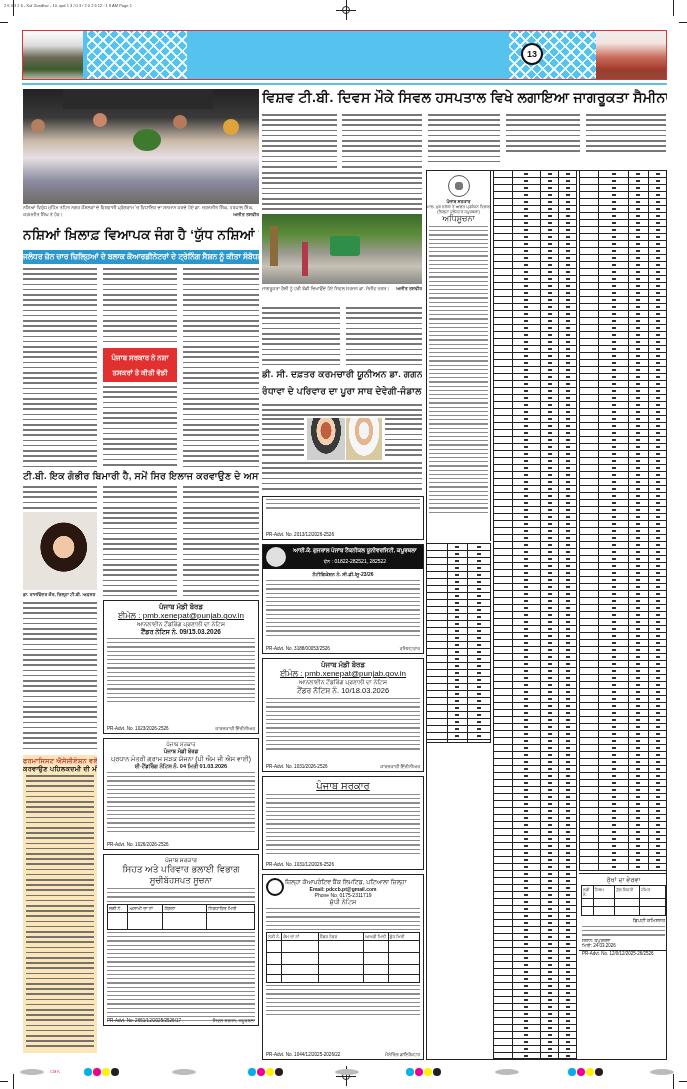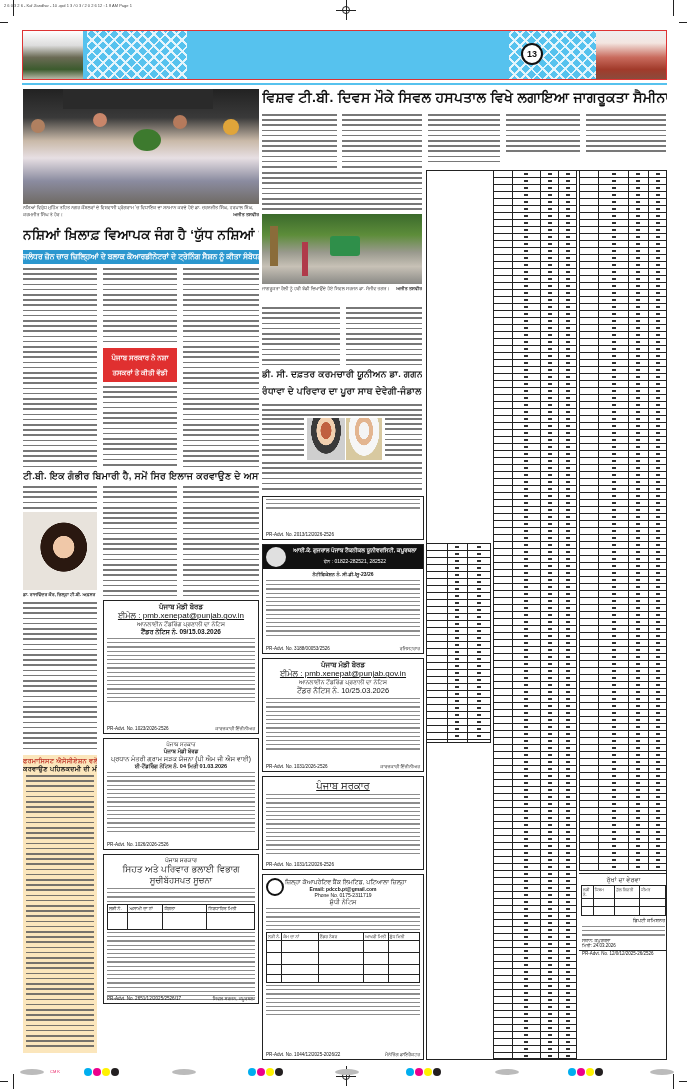--- a/index.html
+++ b/index.html
@@ -135,21 +135,21 @@
   <div class="ad-title" style="font-size:5.5px;margin-top:2px;">ਪੰਜਾਬ ਸਰਕਾਰ</div>
   <div class="ad-title" style="font-size:5.5px;font-weight:bold;">ਪੰਜਾਬ ਮੰਡੀ ਬੋਰਡ</div>
   <div class="ad-title" style="font-size:6.5px;">ਪ੍ਰਧਾਨ ਮੰਤਰੀ ਗ੍ਰਾਮ ਸੜਕ ਯੋਜਨਾ (ਪੀ ਐਮ ਜੀ ਐਸ ਵਾਈ)</div>
   <div class="ad-title" style="font-size:5.5px;font-weight:bold;">ਈ-ਟੈਂਡਰਿੰਗ ਨੋਟਿਸ ਨੰ. 04 ਮਿਤੀ 01.03.2026</div>
   <div class="ad-lines" style="height:62px;"></div>
   <div class="ad-foot">
       <span>PR-Advt. No. 1026/2026-2526</span>
     </div>
 </div>
 
-<div class="box" style="left:103px;top:854px;width:156px;height:150px;">
+<div class="box" style="left:103px;top:854px;width:156px;height:172px;">
   <div class="ad-title" style="font-size:6px;margin-top:2px;">ਪੰਜਾਬ ਸਰਕਾਰ</div>
   <div class="ad-title" style="font-size:9px;">ਸਿਹਤ ਅਤੇ ਪਰਿਵਾਰ ਭਲਾਈ ਵਿਭਾਗ</div>
   <div class="ad-title" style="font-size:8.5px;">ਸੂਚੀਬੱਹਸਪਤ ਸੂਚਨਾ</div>
   <div class="ad-lines" style="height:14px;"></div>
   <div style="margin:0 3px;display:grid;grid-template-columns:14% 24% 30% 32%;border:1px solid #222;font-size:4.5px;font-family:'Liberation Sans',sans-serif;">
     <span style="border-right:1px solid #222;border-bottom:1px solid #222;padding:1px;">ਲੜੀ ਨੰ.</span>
     <span style="border-right:1px solid #222;border-bottom:1px solid #222;padding:1px;">ਅਸਾਮੀ ਦਾ ਨਾਂ</span>
     <span style="border-right:1px solid #222;border-bottom:1px solid #222;padding:1px;">ਯੋਗਤਾ</span>
     <span style="border-bottom:1px solid #222;padding:1px;">ਨਿਰਧਾਰਿਤ ਮਿਤੀ</span>
     <span style="height:16px;border-right:1px solid #222;"></span>
@@ -211,21 +211,21 @@
   <div class="ad-foot">
     <span>PR-Advt. No. 3188/00053/2526</span>
     <span>ਰਜਿਸਟਰਾਰ</span>
   </div>
 </div>
 
 <div class="box" style="left:262px;top:658px;width:162px;height:114px;">
   <div class="ad-title" style="font-size:7px;font-weight:bold;margin-top:2px;">ਪੰਜਾਬ ਮੰਡੀ ਬੋਰਡ</div>
   <div class="ad-title" style="font-size:8px;text-decoration:underline;">ਈਮੇਲ : pmb.xenepat@punjab.gov.in</div>
   <div class="ad-title" style="font-size:6px;">ਆਨਲਾਈਨ ਟੈਂਡਰਿੰਗ ਪ੍ਰਣਾਲੀ ਦਾ ਨੋਟਿਸ</div>
-  <div class="ad-title" style="font-size:7.5px;">ਟੈਂਡਰ ਨੋਟਿਸ ਨੰ. 10/25.03.2026</div>
+  <div class="ad-title" style="font-size:7.5px;">ਟੈਂਡਰ ਨੋਟਿਸ ਨੰ. 10/18.03.2026</div>
   <div class="ad-lines" style="height:52px;"></div>
   <div class="ad-foot">
     <span>PR-Advt. No. 1031/2026-2526</span>
     <span>ਕਾਰਜਕਾਰੀ ਇੰਜੀਨੀਅਰ</span>
   </div>
 </div>
 
 <div class="box" style="left:262px;top:776px;width:162px;height:94px;">
   <div class="ad-title" style="font-size:10px;text-decoration:underline;margin-top:3px;">ਪੰਜਾਬ ਸਰਕਾਰ</div>
   <div class="ad-lines" style="height:62px;"></div>
@@ -269,20 +269,28 @@
       <span></span>
   </div>
   <div class="ad-lines" style="height:30px;"></div>
   <div class="ad-foot">
     <span>PR-Advt. No. 1044/12/2025-2026/22</span>
     <span>ਮੈਨੇਜਿੰਗ ਡਾਇਰੈਕਟਰ</span>
   </div>
 </div>
 
 <div class="box" style="left:426px;top:170px;width:241px;height:890px;">
+  <div style="position:absolute;left:0;top:0;width:64px;height:370px;border-right:1px solid #222;">
+    <div style="margin:4px auto 2px;width:22px;height:22px;border-radius:50%;border:1px solid #555;background:radial-gradient(circle,#777 0 30%,#fff 31%);"></div>
+    <div class="ad-title" style="font-size:4.5px;font-weight:bold;">ਪੰਜਾਬ ਸਰਕਾਰ</div>
+    <div class="ad-title" style="font-size:4px;">ਮਾਲ, ਮੁੜ ਵਸੇਬਾ ਤੇ ਆਫ਼ਤ ਪ੍ਰਬੰਧਨ ਵਿਭਾਗ</div>
+    <div class="ad-title" style="font-size:4px;">(ਜ਼ਿਲ੍ਹਾ ਕੁਲੈਕਟਰ ਕਪੂਰਥਲਾ)</div>
+    <div class="ad-title" style="font-size:8px;">ਅਧਿਸੂਚਨਾ</div>
+    <div class="ad-lines" style="height:290px;margin:2px;"></div>
+  </div>
   <div class="tbl" style="left:0;top:372px;width:64px;height:200px;border-left:none;">
     <div class="col" style="left:20px;"></div>
       <div class="col" style="left:40px;"></div>
     <div class="dots" style="left:28px;"></div>
       <div class="dots" style="left:50px;"></div>
   </div>
   <div class="tbl" style="left:66px;top:0;width:84px;height:888px;border-top:none;">
     <div class="col" style="left:18px;"></div>
       <div class="col" style="left:46px;"></div>
       <div class="col" style="left:64px;"></div>

